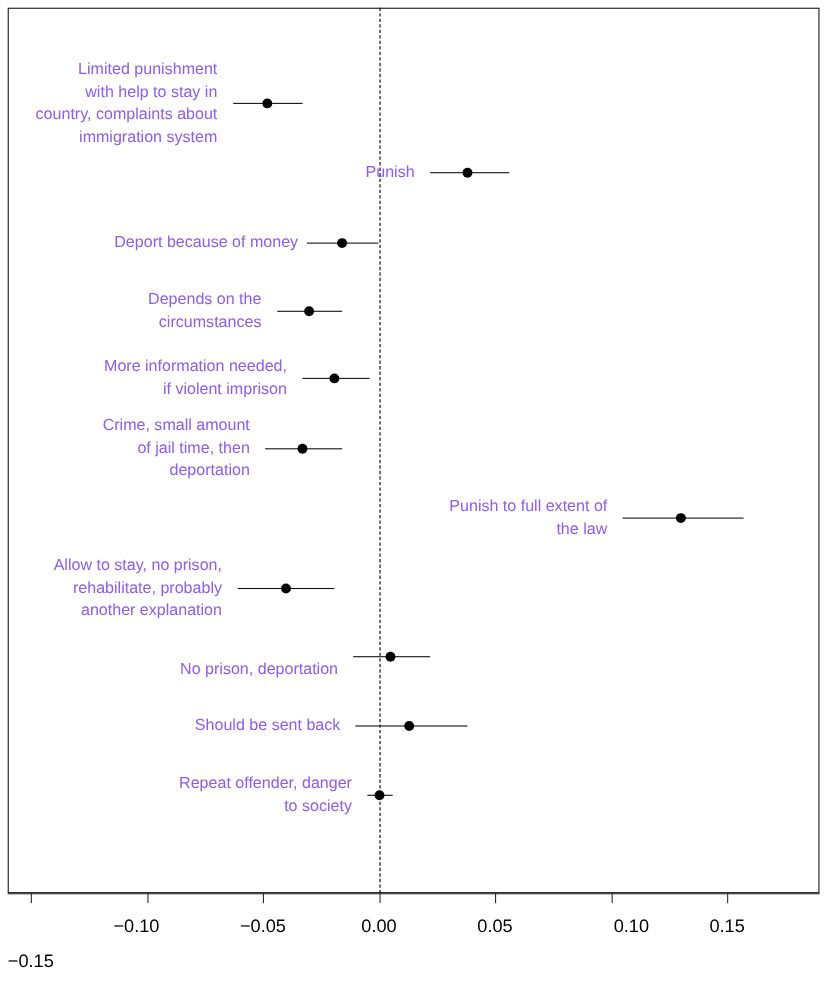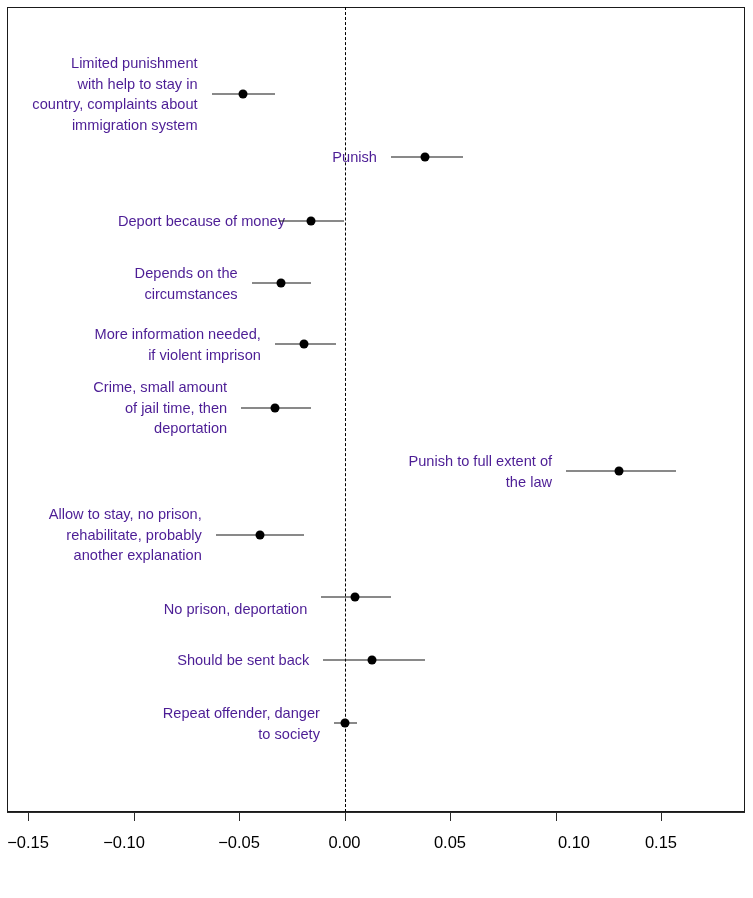--- a/index.html
+++ b/index.html
@@ -30,21 +30,21 @@
     border-left:1.4px dashed #000000;
   }
 
   
   .row{position:absolute;left:0;height:0;width:753px;}
   .row-label{
     position:absolute;
     text-align:right;
     font-size:14.6px;
     line-height:20.5px;
-    color:#4c1d95;
+    color:#8b5cf6;
     white-space:pre-line;
     transform:translateY(-50%);
   }
   .ci-line{
     position:absolute;
     height:0;
     border-top:1.6px solid #141414;
     transform:translateY(-50%);
   }
   .pt{
@@ -102,21 +102,21 @@
 immigration system</div>
         <div class="ci-line" style="left: 211.57px; width: 63.3px; top: 0px;"></div>
         <div class="pt" style="left: 243.22px; top: 0px;"></div>
       </div>
       <div class="row" style="top: 157px;">
         <div class="row-label" style="right: 376.08px; top: 0px;">Punish</div>
         <div class="ci-line" style="left: 390.92px; width: 71.74px; top: 0px;"></div>
         <div class="pt" style="left: 424.68px; top: 0px;"></div>
       </div>
       <div class="row" style="top: 221px;">
-        <div class="row-label" style="right: 468px; top: 0px;">Deport because of money</div>
+        <div class="row-label" style="right: 482px; top: 0px;">Deport because of money</div>
         <div class="ci-line" style="left: 279.09px; width: 65.41px; top: 0px;"></div>
         <div class="pt" style="left: 310.74px; top: 0px;"></div>
       </div>
       <div class="row" style="top: 283px;">
         <div class="row-label" style="right: 515.34px; top: 0px;">Depends on the
 circumstances</div>
         <div class="ci-line" style="left: 251.66px; width: 59.08px; top: 0px;"></div>
         <div class="pt" style="left: 281.2px; top: 0px;"></div>
       </div>
       <div class="row" style="top: 344px;">
@@ -159,21 +159,21 @@
         <div class="row-label" style="right: 433.05px; top: 0px;">Repeat offender, danger
 to society</div>
         <div class="ci-line" style="left: 333.95px; width: 23.21px; top: 0px;"></div>
         <div class="pt" style="left: 344.5px; top: 0px;"></div>
       </div>
     </div>
 
   <div id="axis-line"></div>
   <div id="ticks">
       <div class="tick" style="left: 28px;"></div>
-      <div class="tick-label" style="left: 28px;">−0.15</div>
+      <div class="tick-label" style="left: 28px; margin-top: 32px;">−0.15</div>
       <div class="tick" style="left: 133.5px;"></div>
       <div class="tick-label" style="left: 124px;">−0.10</div>
       <div class="tick" style="left: 239px;"></div>
       <div class="tick-label" style="left: 239px;">−0.05</div>
       <div class="tick" style="left: 344.5px;"></div>
       <div class="tick-label" style="left: 344.5px;">0.00</div>
       <div class="tick" style="left: 450px;"></div>
       <div class="tick-label" style="left: 450px;">0.05</div>
       <div class="tick" style="left: 555.5px;"></div>
       <div class="tick-label" style="left: 574px;">0.10</div>

